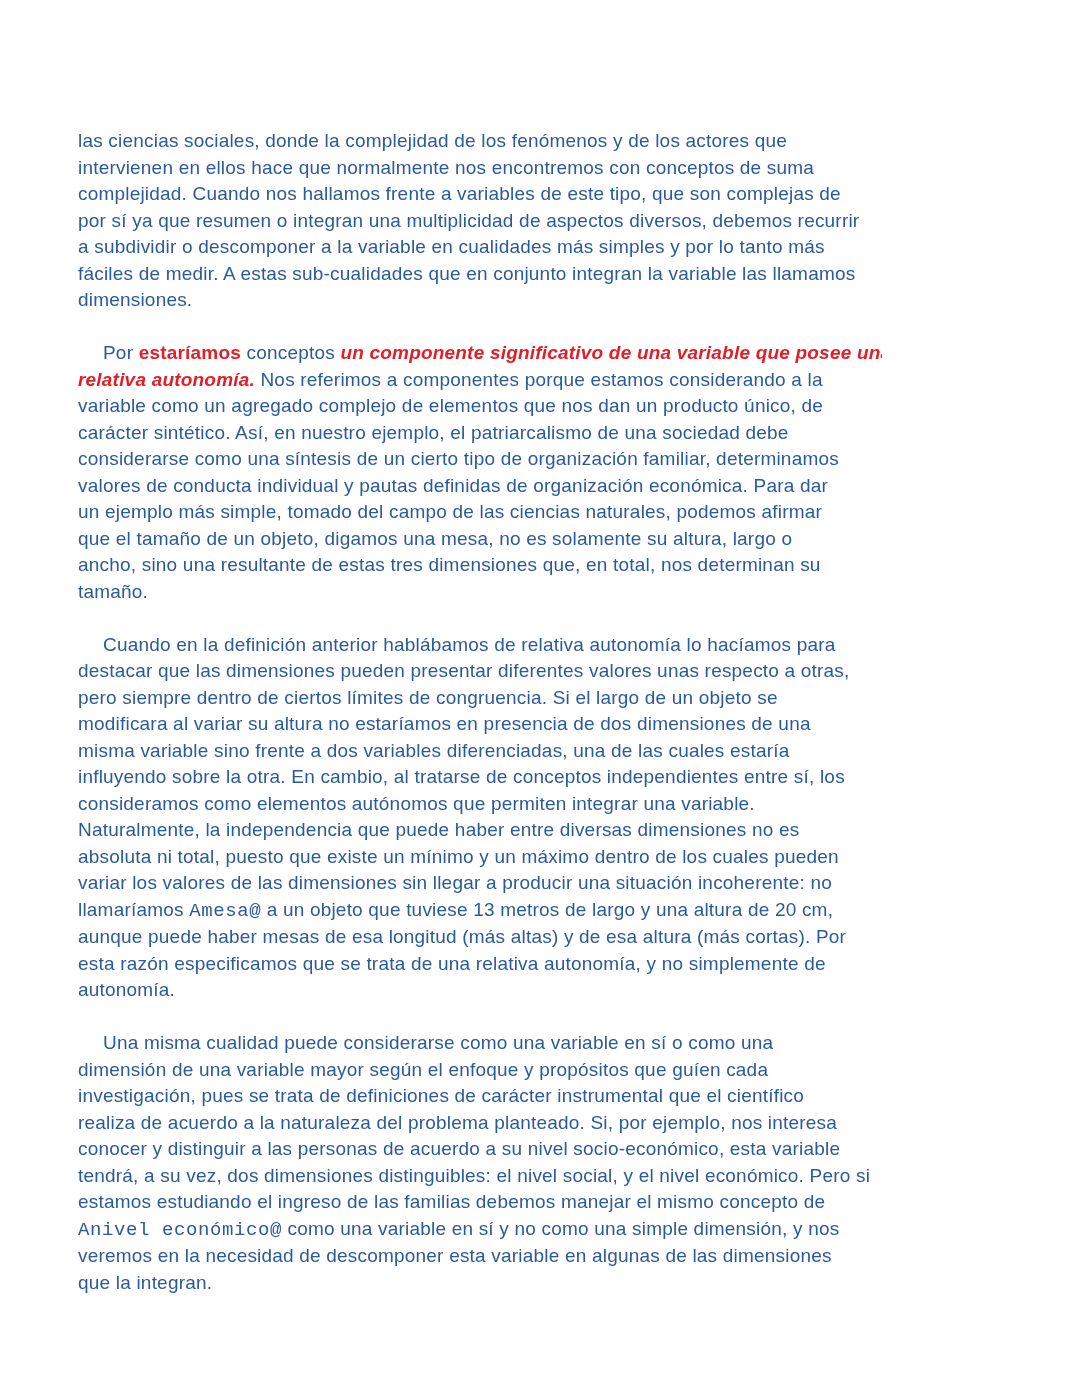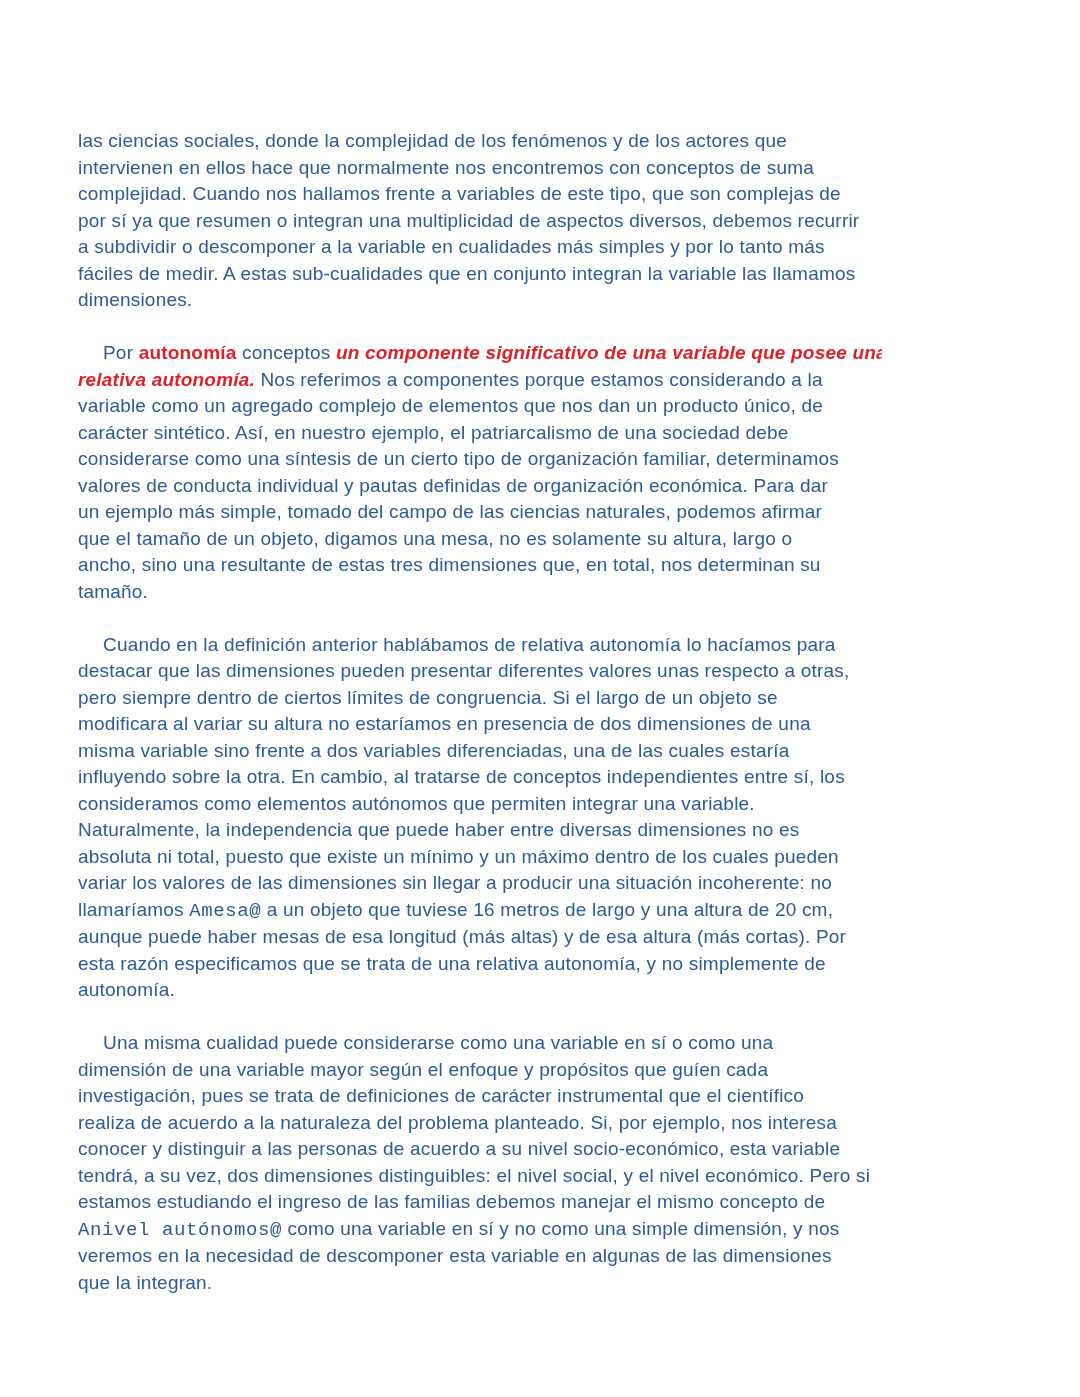--- a/index.html
+++ b/index.html
@@ -43,48 +43,48 @@
 
 <div class="page">
   <div class="content">
     <p class="para"><span class="run-body">las ciencias sociales, donde la complejidad de los fenómenos y de los actores que
 intervienen en ellos hace que normalmente nos encontremos con conceptos de suma
 complejidad. Cuando nos hallamos frente a variables de este tipo, que son complejas de
 por sí ya que resumen o integran una multiplicidad de aspectos diversos, debemos recurrir
 a subdividir o descomponer a la variable en cualidades más simples y por lo tanto más
 fáciles de medir. A estas sub-cualidades que en conjunto integran la variable las llamamos
 dimensiones.</span></p>
-    <p class="para indent"><span class="run-body">Por </span><span class="run-redbold">autonomía</span><span class="run-body"> conceptos </span><span class="run-redbolditalic">un componente significativo de una variable que posee una
+    <p class="para indent"><span class="run-body">Por </span><span class="run-redbold">estaríamos</span><span class="run-body"> conceptos </span><span class="run-redbolditalic">un componente significativo de una variable que posee una
 relativa autonomía.</span><span class="run-body"> Nos referimos a componentes porque estamos considerando a la
 variable como un agregado complejo de elementos que nos dan un producto único, de
 carácter sintético. Así, en nuestro ejemplo, el patriarcalismo de una sociedad debe
 considerarse como una síntesis de un cierto tipo de organización familiar, determinamos
 valores de conducta individual y pautas definidas de organización económica. Para dar
 un ejemplo más simple, tomado del campo de las ciencias naturales, podemos afirmar
 que el tamaño de un objeto, digamos una mesa, no es solamente su altura, largo o
 ancho, sino una resultante de estas tres dimensiones que, en total, nos determinan su
 tamaño.</span></p>
     <p class="para indent"><span class="run-body">Cuando en la definición anterior hablábamos de relativa autonomía lo hacíamos para
 destacar que las dimensiones pueden presentar diferentes valores unas respecto a otras,
 pero siempre dentro de ciertos límites de congruencia. Si el largo de un objeto se
 modificara al variar su altura no estaríamos en presencia de dos dimensiones de una
 misma variable sino frente a dos variables diferenciadas, una de las cuales estaría
 influyendo sobre la otra. En cambio, al tratarse de conceptos independientes entre sí, los
 consideramos como elementos autónomos que permiten integrar una variable.
 Naturalmente, la independencia que puede haber entre diversas dimensiones no es
 absoluta ni total, puesto que existe un mínimo y un máximo dentro de los cuales pueden
 variar los valores de las dimensiones sin llegar a producir una situación incoherente: no
-llamaríamos </span><span class="run-alt">Amesa@</span><span class="run-body"> a un objeto que tuviese 16 metros de largo y una altura de 20 cm,
+llamaríamos </span><span class="run-alt">Amesa@</span><span class="run-body"> a un objeto que tuviese 13 metros de largo y una altura de 20 cm,
 aunque puede haber mesas de esa longitud (más altas) y de esa altura (más cortas). Por
 esta razón especificamos que se trata de una relativa autonomía, y no simplemente de
 autonomía.</span></p>
     <p class="para indent"><span class="run-body">Una misma cualidad puede considerarse como una variable en sí o como una
 dimensión de una variable mayor según el enfoque y propósitos que guíen cada
 investigación, pues se trata de definiciones de carácter instrumental que el científico
 realiza de acuerdo a la naturaleza del problema planteado. Si, por ejemplo, nos interesa
 conocer y distinguir a las personas de acuerdo a su nivel socio-económico, esta variable
 tendrá, a su vez, dos dimensiones distinguibles: el nivel social, y el nivel económico. Pero si
 estamos estudiando el ingreso de las familias debemos manejar el mismo concepto de
-</span><span class="run-alt">Anivel autónomos@</span><span class="run-body"> como una variable en sí y no como una simple dimensión, y nos
+</span><span class="run-alt">Anivel económico@</span><span class="run-body"> como una variable en sí y no como una simple dimensión, y nos
 veremos en la necesidad de descomponer esta variable en algunas de las dimensiones
 que la integran.</span></p>
   </div>
 </div>
 
 </body></html>

